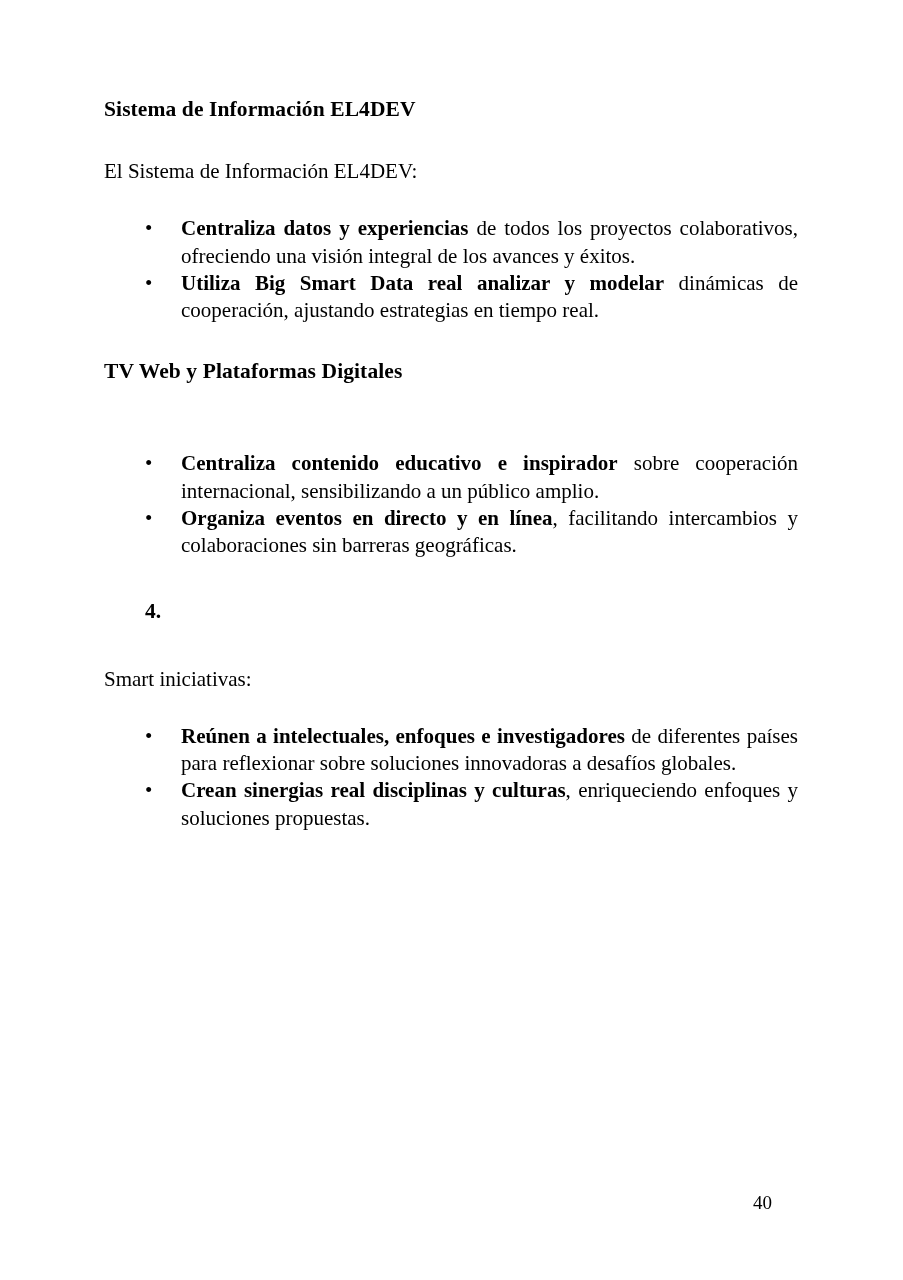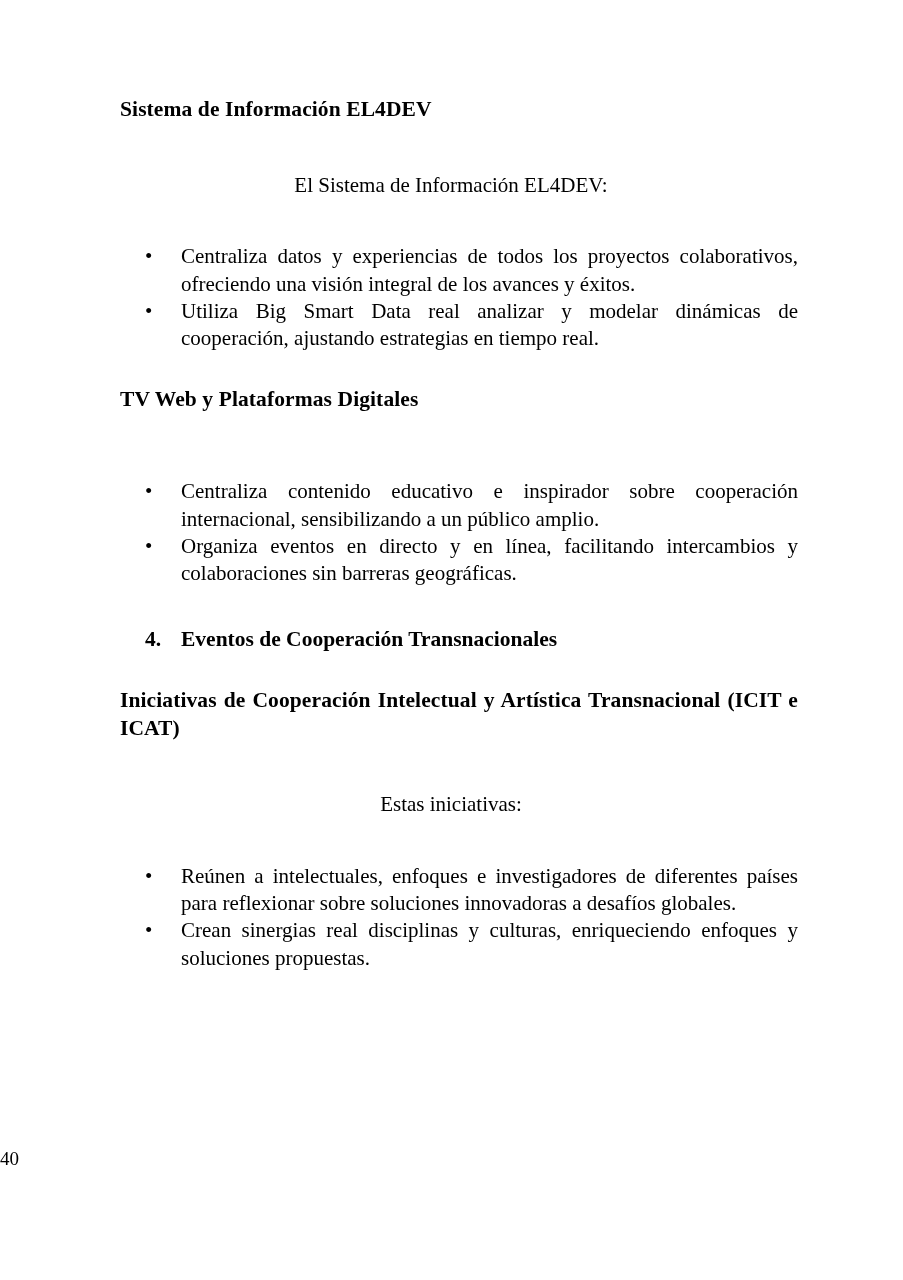--- a/index.html
+++ b/index.html
@@ -28,35 +28,35 @@
     left: 104px;
     top: 96px;
     width: 694px;
   }
 
   
   .heading {
     font-weight: bold;
     font-size: 21.5px;
     line-height: 1.30;
-    margin: 0 0 0 16px;
+    margin: 0 0 0 0;
     text-align: left;
     letter-spacing: 0.1px;
   }
   .heading.justified {
     text-align: justify;
     text-align-last: left;
   }
 
   
   .para {
     font-size: 21px;
     line-height: 1.30;
-    margin: 14px;
-    text-align: center;
+    margin: 0;
+    text-align: left;
   }
   .para .b { font-weight: bold; }
   .gap-md  { height: 30px; }
   .gap-lg  { height: 34px; }
   .gap-xl  { height: 38px; }
 
   
   ul.bullets {
     list-style: none;
     margin: 0;
@@ -73,21 +73,21 @@
   }
   ul.bullets > li .dot {
     position: absolute;
     left: 41px;
     top: 0;
     width: 14px;
     text-align: center;
     font-size: 21px;
     line-height: 1.30;
   }
-  ul.bullets > li .b { font-weight: normal; }
+  ul.bullets > li .b { font-weight: bold; }
 
   ol.numbered {
     list-style: none;
     margin: 0;
     padding: 0;
   }
   ol.numbered > li {
     position: relative;
     padding-left: 77px;
     font-size: 21.5px;
@@ -101,23 +101,23 @@
     top: 0;
     font-size: 21.5px;
     line-height: 1.30;
     font-weight: bold;
   }
 
   
   .folio {
     position: absolute;
     left: 0;
-    top: 1148px;
+    top: 1192px;
     width: 772px;
-    text-align: left;
+    text-align: right;
     font-size: 19px;
     line-height: 1.2;
   }
 </style>
 </head>
 <body>
 
 <div class="page">
   <div class="content">
 
@@ -153,31 +153,30 @@
       </li>
       <li>
         <span class="dot">•</span><span class="b">Organiza eventos en directo y en línea</span><span>, facilitando intercambios y colaboraciones sin barreras geográficas.</span>
       </li>
     </ul>
 
     <div class="gap-xl"></div>
 
     <ol class="numbered">
       <li>
-        <span class="num">4.</span><span>Eventos de Cooperación Transnacionales</span>
+        <span class="num">4.</span>
       </li>
     </ol>
 
     <div class="gap-lg"></div>
 
-    <h2 class="heading justified">Iniciativas de Cooperación Intelectual y Artística Transnacional (ICIT e ICAT)</h2>
 
     <div class="gap-lg"></div>
 
-    <p class="para">Estas iniciativas:</p>
+    <p class="para">Smart iniciativas:</p>
 
     <div class="gap-md"></div>
 
     <ul class="bullets">
       <li>
         <span class="dot">•</span><span class="b">Reúnen a intelectuales, enfoques e investigadores</span><span> de diferentes países para reflexionar sobre soluciones innovadoras a desafíos globales.</span>
       </li>
       <li>
         <span class="dot">•</span><span class="b">Crean sinergias real disciplinas y culturas</span><span>, enriqueciendo enfoques y soluciones propuestas.</span>
       </li>

